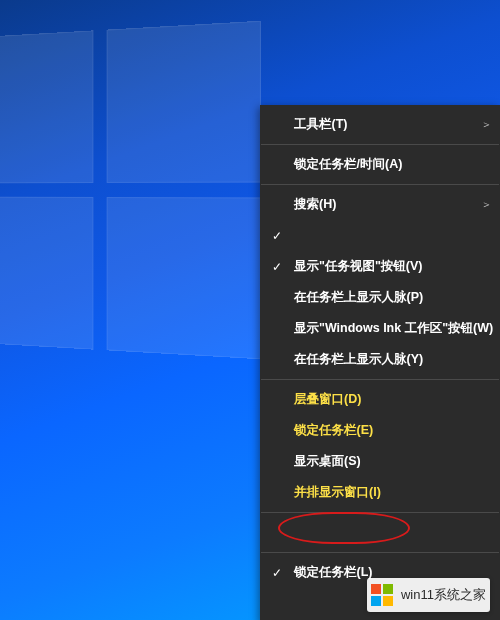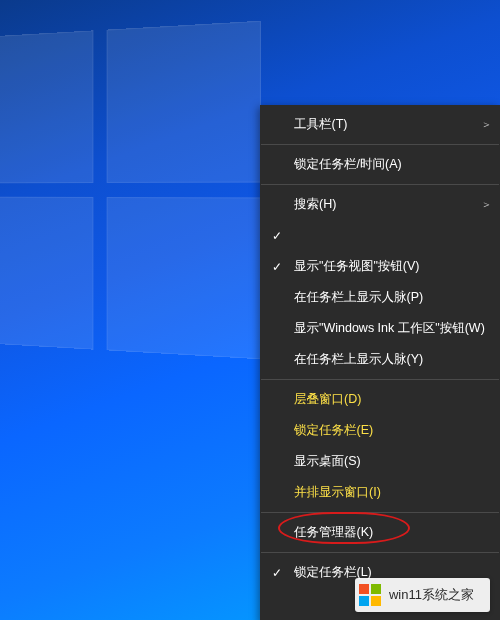--- a/index.html
+++ b/index.html
@@ -74,21 +74,21 @@
     text-align: center;
     font-size: 12px;
     color: #ffffff;
   }
   .sub {
     position: absolute;
     right: 8px;
     font-size: 11px;
     color: #c8c8c8;
   }
-  .label { flex: 1; }
+  .label { flex: 1; font-weight: bold; }
 
   
   .redoval {
     position: absolute;
     left: 18px;
     width: 128px;
     height: 28px;
     border: 2px solid #d81b1b;
     border-radius: 50% / 60%;
     pointer-events: none;
@@ -98,21 +98,21 @@
 
   
   .wm {
     position: absolute;
     right: 10px;
     bottom: 8px;
     height: 28px;
     display: flex;
     align-items: center;
     gap: 8px;
-    padding: 3px 16px 3px 4px;
+    padding: 3px 4px 3px 4px;
     background: rgba(255,255,255,0.92);
     border-radius: 3px;
     box-shadow: 0 1px 4px rgba(0,0,0,0.25);
   }
   .wm-logo {
     width: 22px;
     height: 22px;
     display: grid;
     grid-template-columns: 1fr 1fr;
     grid-template-rows: 1fr 1fr;
@@ -187,21 +187,20 @@
     <div class="mi">
       <span class="label">显示桌面(S)</span>
     </div>
     <div class="mi disabled">
       <span class="label">并排显示窗口(I)</span>
     </div>
 
     <div class="sep"></div>
 
     <div class="mi oval-host">
-      <span class="label">任务管理器(K)</span>
       <span class="redoval"></span>
     </div>
 
     <div class="sep"></div>
 
     <div class="mi">
       <span class="check">✓</span>
       <span class="label">锁定任务栏(L)</span>
     </div>
     <div class="mi">

